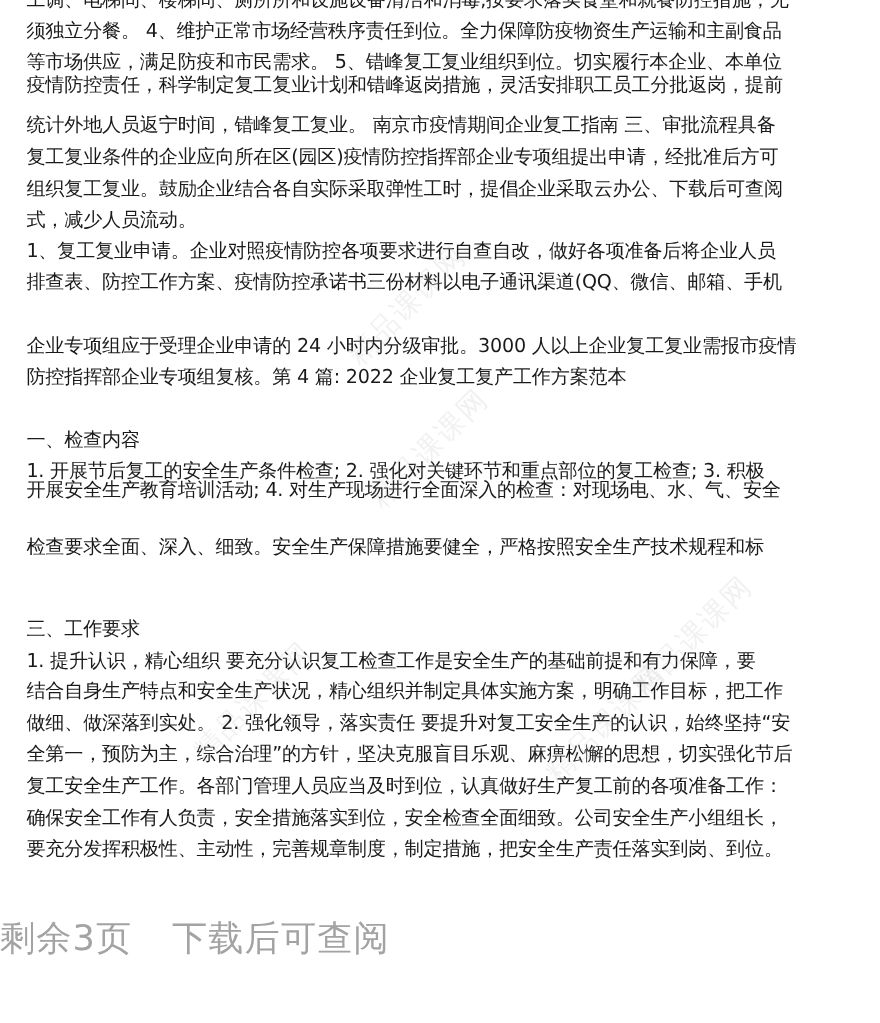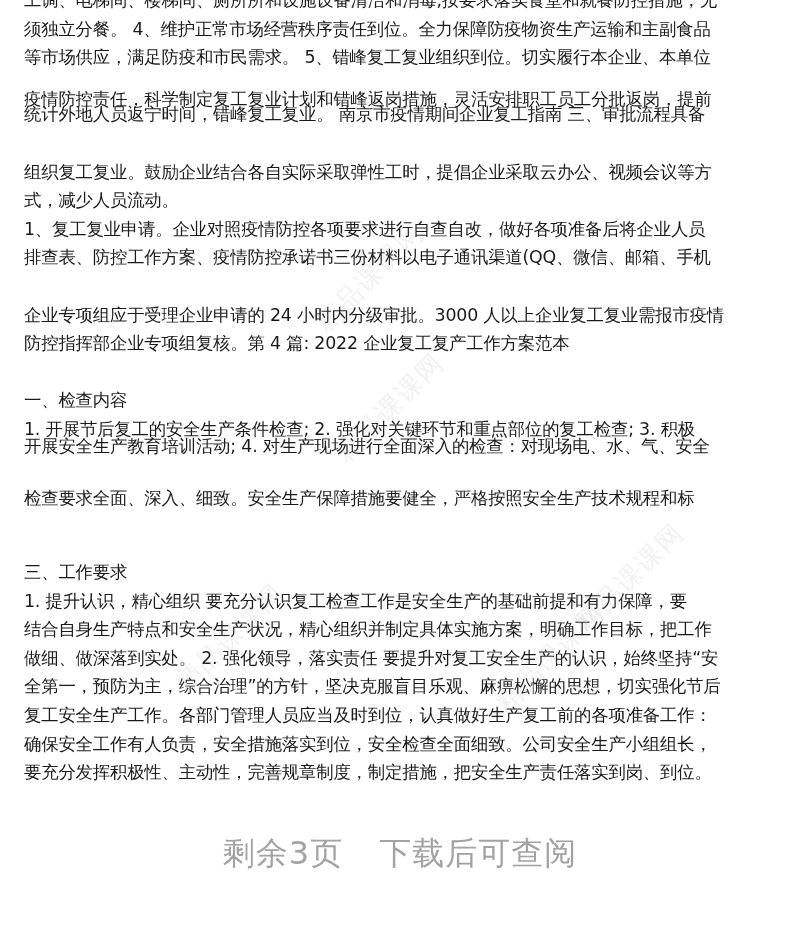--- a/index.html
+++ b/index.html
@@ -41,41 +41,42 @@
       transform: rotate(-45deg);
       white-space: nowrap;
       pointer-events: none;
       letter-spacing: 2px;
     }
     .remaining {
       position: absolute;
       left: 0;
       top: 828px;
       width: 800px;
-      text-align: center;
+      text-align: left;
       font-size: 32px;
       line-height: 50px;
       color: #a3a3a3;
       letter-spacing: 1px;
     }
     .remaining .gap {
       display: inline-block;
       width: 36px;
     }
   </style>
 </head>
 <body>
 
 <div class="page">
   <div class="line" style="top:0px">工调、电梯间、楼梯间、厕所所和设施设备清洁和消毒,按要求落实食堂和就餐防控措施，无</div>
   <div class="line" style="top:28.6px">须独立分餐。 4、维护正常市场经营秩序责任到位。全力保障防疫物资生产运输和主副食品</div>
   <div class="line" style="top:57.2px">等市场供应，满足防疫和市民需求。 5、错峰复工复业组织到位。切实履行本企业、本单位</div>
-  <div class="line" style="top:99px">疫情防控责任，科学制定复工复业计划和错峰返岗措施，灵活安排职工员工分批返岗，提前</div>
+  <div class="line" style="top:78px">疫情防控责任，科学制定复工复业计划和错峰返岗措施，灵活安排职工员工分批返岗，提前</div>
   <div class="line" style="top:114.4px">统计外地人员返宁时间，错峰复工复业。 南京市疫情期间企业复工指南  三、审批流程具备</div>
-  <div class="line" style="top:171.6px">组织复工复业。鼓励企业结合各自实际采取弹性工时，提倡企业采取云办公、视频会议等方</div>
+  <div class="line" style="top:143px">复工复业条件的企业应向所在区(园区)疫情防控指挥部企业专项组提出申请，经批准后方可</div>
+  <div class="line" style="top:171.6px">组织复工复业。鼓励企业结合各自实际采取弹性工时，提倡企业采取云办公、下载后可查阅</div>
   <div class="line" style="top:200.2px">式，减少人员流动。</div>
   <div class="line" style="top:228.8px"> 1、复工复业申请。企业对照疫情防控各项要求进行自查自改，做好各项准备后将企业人员</div>
   <div class="line" style="top:257.4px">排查表、防控工作方案、疫情防控承诺书三份材料以电子通讯渠道(QQ、微信、邮箱、手机</div>
   <div class="line" style="top:314.6px">企业专项组应于受理企业申请的 24 小时内分级审批。3000 人以上企业复工复业需报市疫情</div>
   <div class="line" style="top:343.2px">防控指挥部企业专项组复核。第 4 篇: 2022 企业复工复产工作方案范本</div>
   <div class="line" style="top:371.8px"></div>
   <div class="line" style="top:400.4px">一、检查内容</div>
   <div class="line" style="top:429px"> 1. 开展节后复工的安全生产条件检查; 2. 强化对关键环节和重点部位的复工检查; 3. 积极</div>
   <div class="line" style="top:446px">开展安全生产教育培训活动; 4. 对生产现场进行全面深入的检查：对现场电、水、气、安全</div>
   <div class="line" style="top:498px">  检查要求全面、深入、细致。安全生产保障措施要健全，严格按照安全生产技术规程和标</div>

